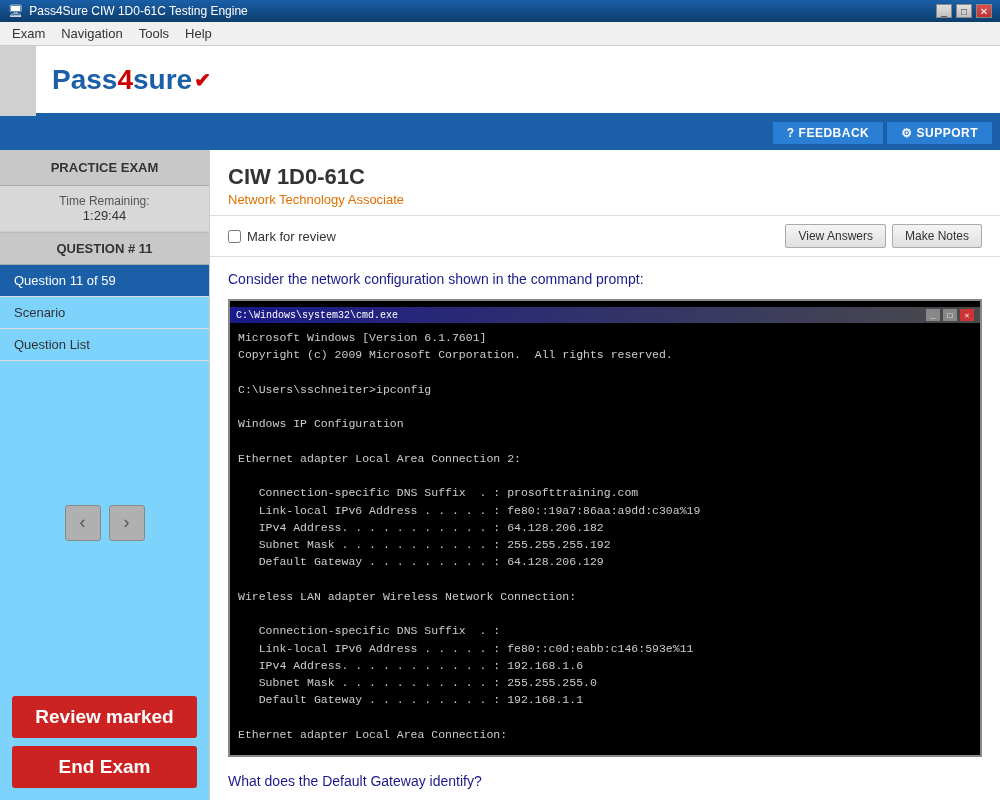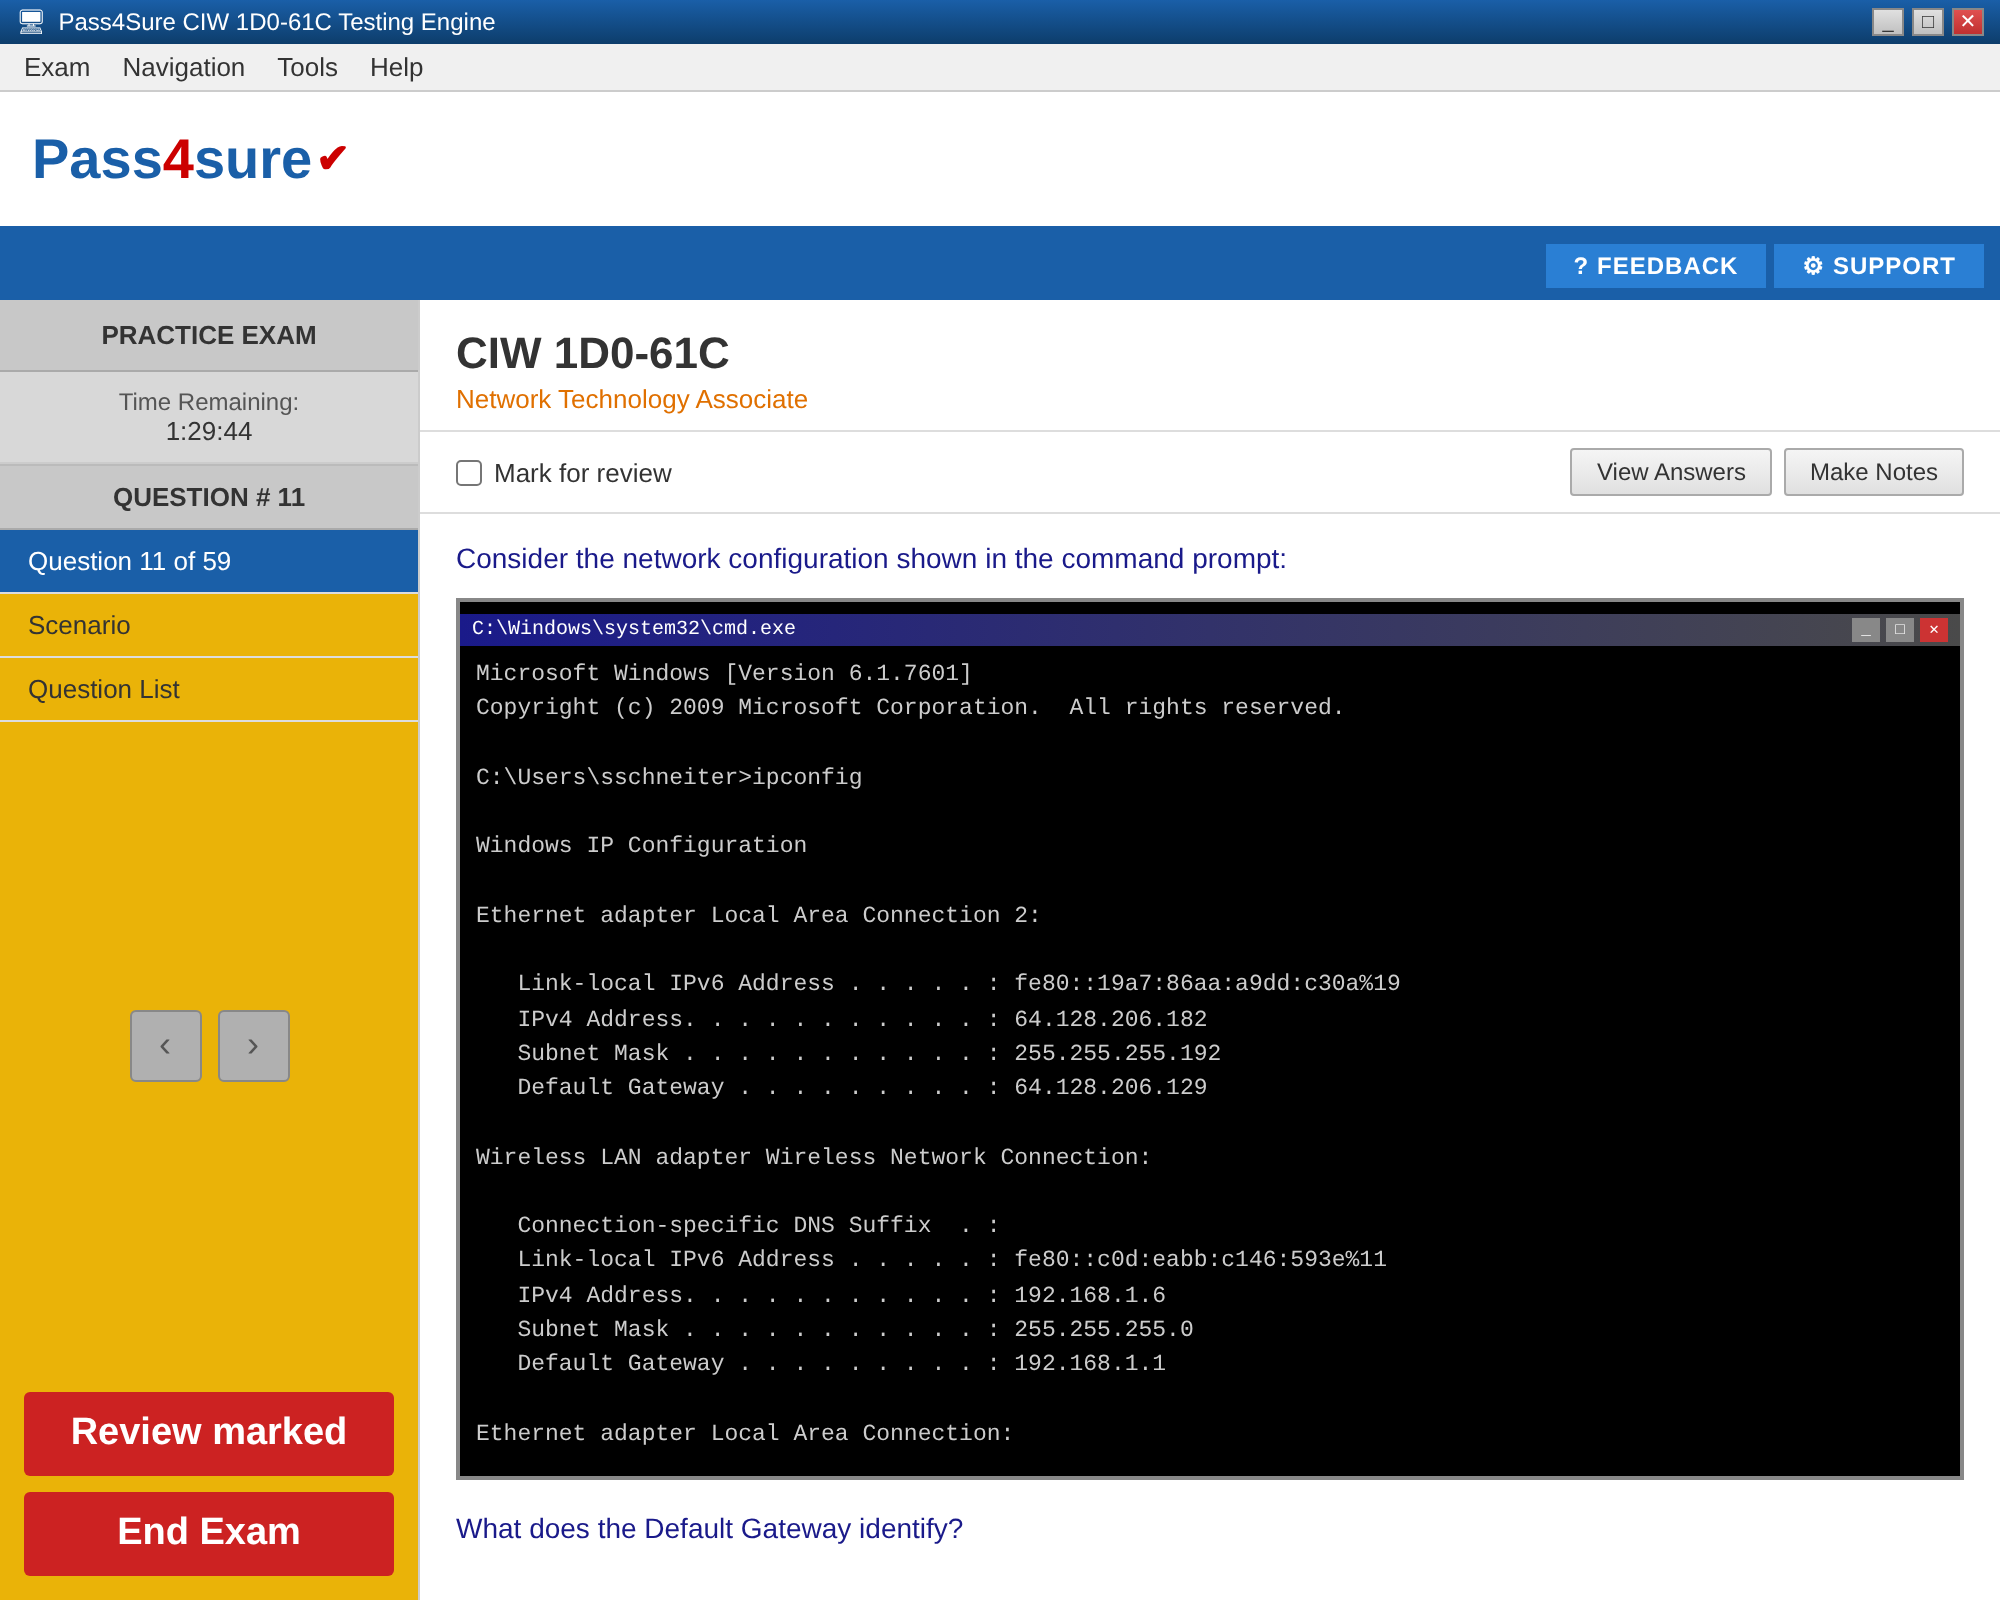--- a/index.html
+++ b/index.html
@@ -43,20 +43,21 @@
     }
 
     
     .app-header {
       background: white;
       height: 70px;
       display: flex;
       align-items: center;
       padding: 0 16px;
       border-bottom: 3px solid #1a5fa8;
+      margin-left: 36px;
     }
     .logo {
       display: flex;
       align-items: center;
       font-size: 28px;
       font-weight: bold;
       color: #1a5fa8;
     }
     .logo span.pass { color: #1a5fa8; }
     .logo span.four { color: #cc0000; }
@@ -93,21 +94,21 @@
 
     
     .main-layout {
       display: flex;
       height: calc(800px - 22px - 24px - 70px - 34px);
     }
 
     
     .sidebar {
       width: 210px;
-      background: #eab308;
+      background: #7dd3fc;
       border-right: 1px solid #ccc;
       display: flex;
       flex-direction: column;
       flex-shrink: 0;
     }
     .sidebar-section {
       background: #c8c8c8;
       text-align: center;
       padding: 10px;
       font-weight: bold;
@@ -395,20 +396,21 @@
         <div class="cmd-content">
           <div>Microsoft Windows [Version 6.1.7601]</div>
           <div>Copyright (c) 2009 Microsoft Corporation.&nbsp; All rights reserved.</div>
           <div>&nbsp;</div>
           <div>C:\Users\sschneiter&gt;ipconfig</div>
           <div>&nbsp;</div>
           <div>Windows IP Configuration</div>
           <div>&nbsp;</div>
           <div>Ethernet adapter Local Area Connection 2:</div>
           <div>&nbsp;</div>
+          <div>&nbsp;&nbsp;&nbsp;Connection-specific DNS Suffix&nbsp; . : prosofttraining.com</div>
           <div>&nbsp;&nbsp;&nbsp;Link-local IPv6 Address . . . . . : fe80::19a7:86aa:a9dd:c30a%19</div>
           <div>&nbsp;&nbsp;&nbsp;IPv4 Address. . . . . . . . . . . : 64.128.206.182</div>
           <div>&nbsp;&nbsp;&nbsp;Subnet Mask . . . . . . . . . . . : 255.255.255.192</div>
           <div>&nbsp;&nbsp;&nbsp;Default Gateway . . . . . . . . . : 64.128.206.129</div>
           <div>&nbsp;</div>
           <div>Wireless LAN adapter Wireless Network Connection:</div>
           <div>&nbsp;</div>
           <div>&nbsp;&nbsp;&nbsp;Connection-specific DNS Suffix&nbsp; . :</div>
           <div>&nbsp;&nbsp;&nbsp;Link-local IPv6 Address . . . . . : fe80::c0d:eabb:c146:593e%11</div>
           <div>&nbsp;&nbsp;&nbsp;IPv4 Address. . . . . . . . . . . : 192.168.1.6</div>

